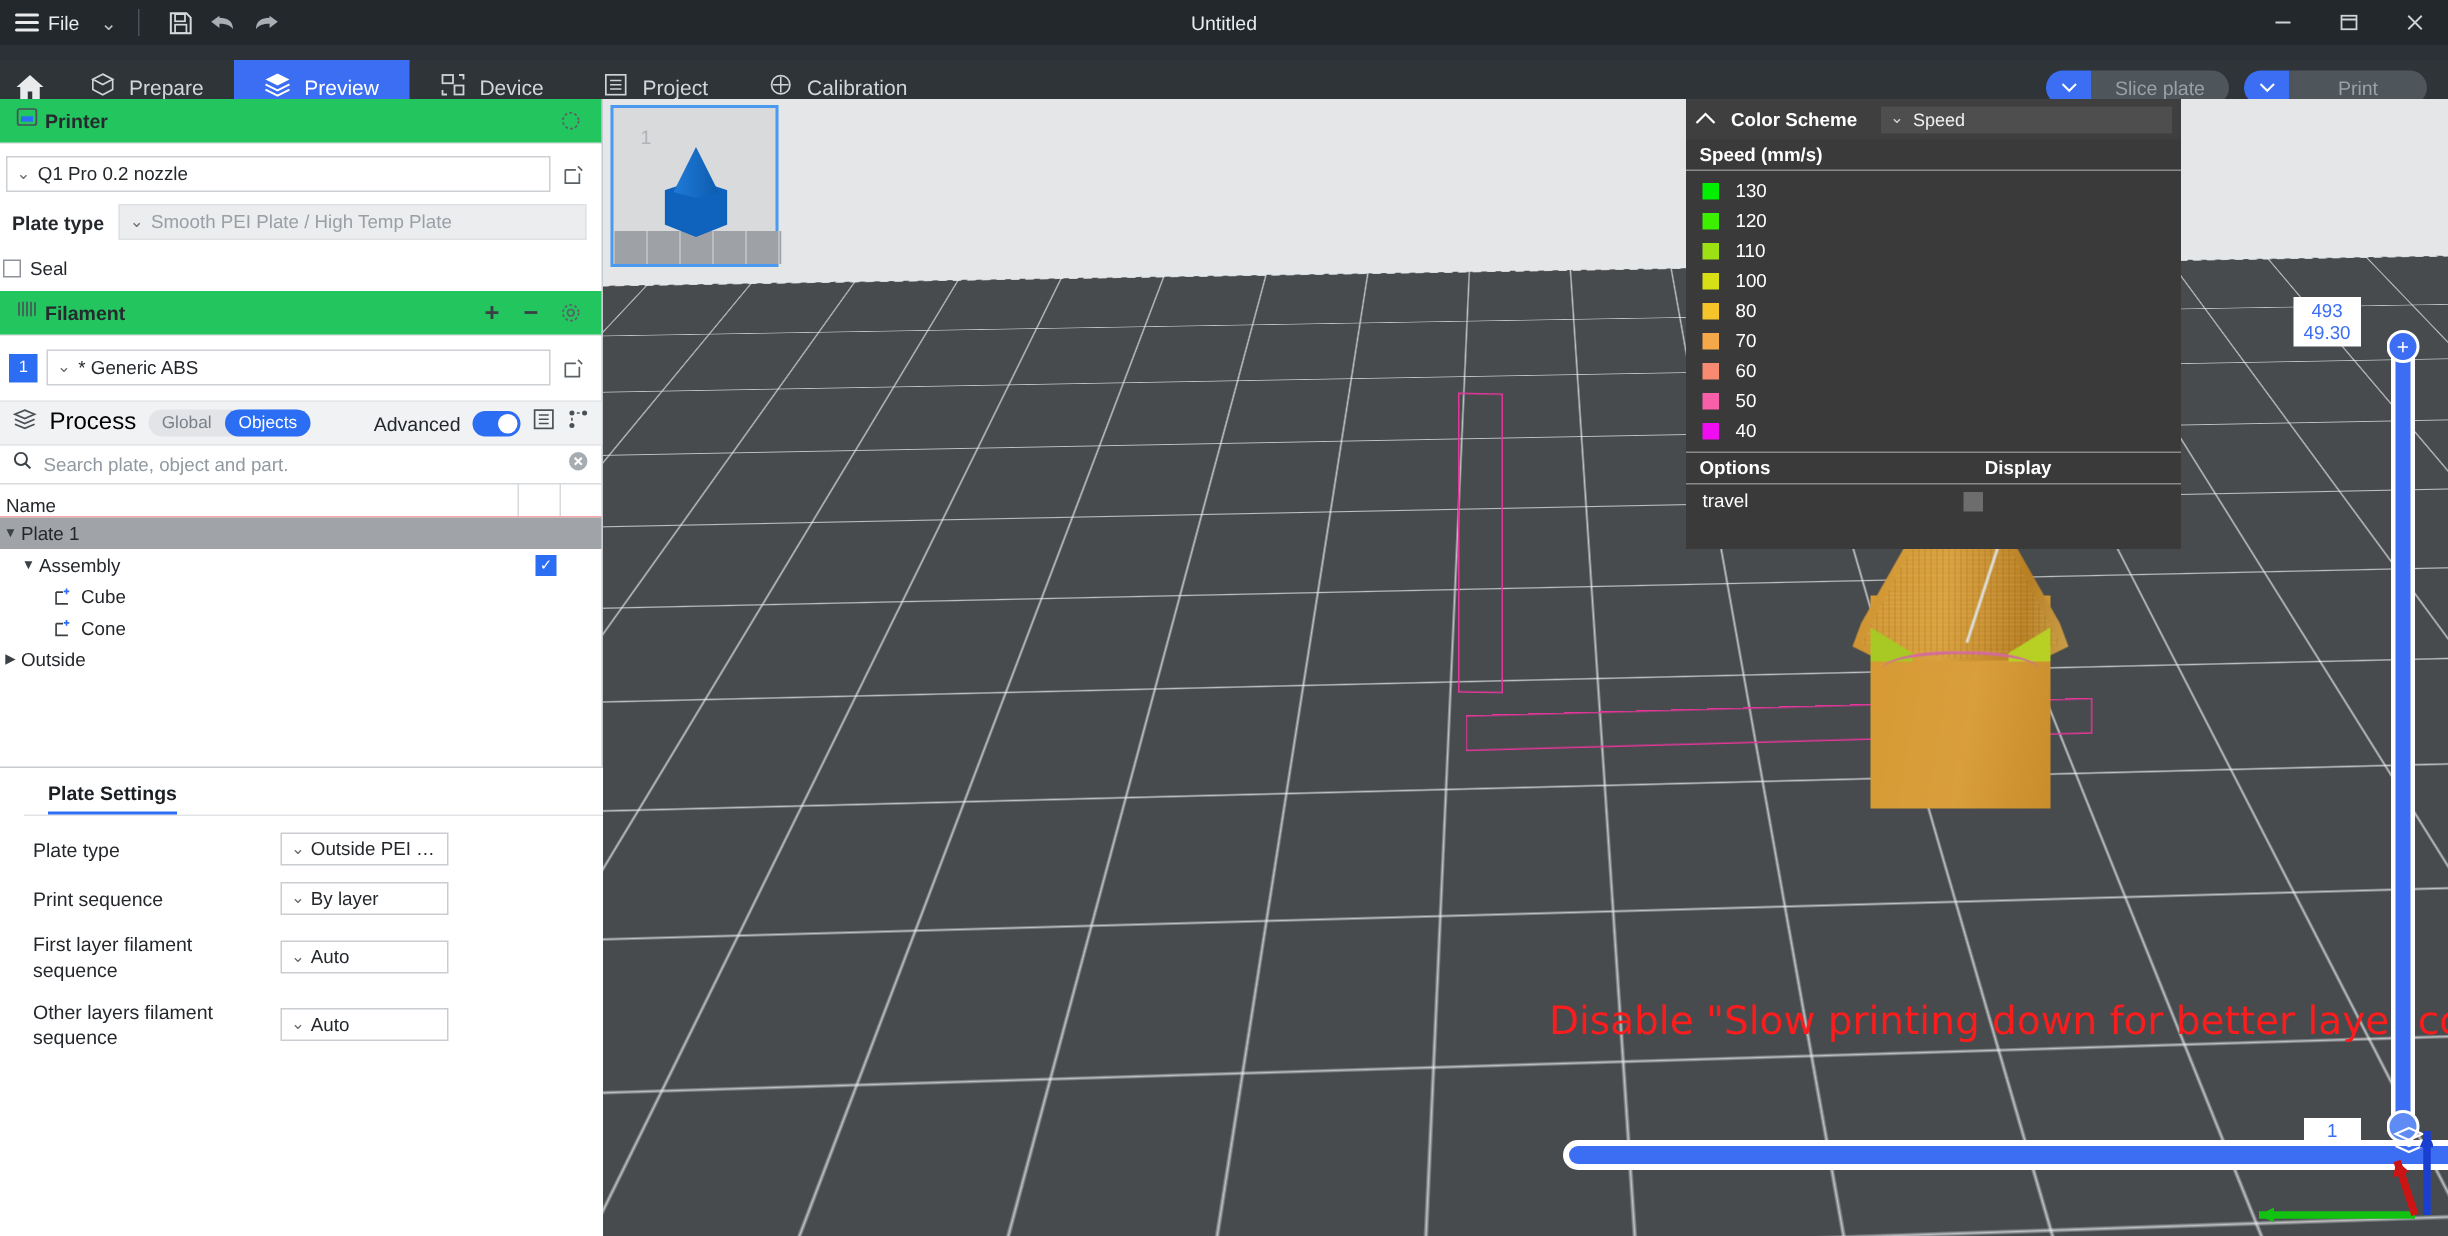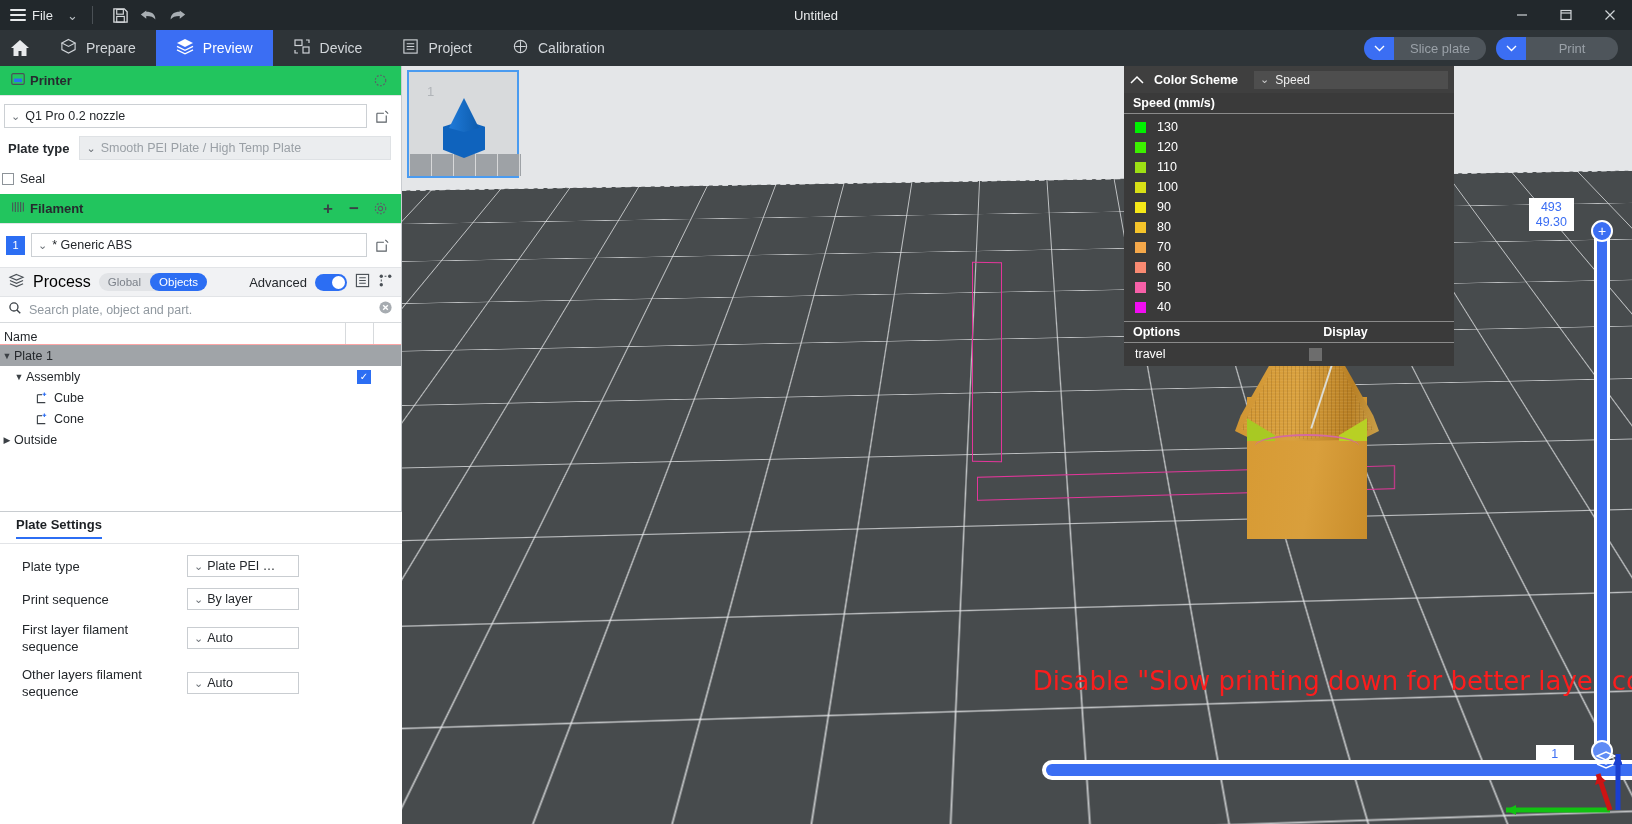--- a/index.html
+++ b/index.html
@@ -28,21 +28,21 @@
     position: absolute; left: 0; right: 0; top: 0; height: 30px;
     display: flex; align-items: center; justify-content: center;
     color: #e8eaec; font-size: 13px; pointer-events: none;
   }
   .winbtns { position: absolute; right: 0; top: 0; height: 30px; display: flex; }
   .winbtn { width: 44px; height: 30px; display: flex; align-items: center; justify-content: center; }
   .winbtn svg { display: block; }
 
   
   .tabbar {
-    position: absolute; left: 0; top: 30px; width: 1632px; height: 36px;
+    position: absolute; left: 0; top: 40px; width: 1632px; height: 36px;
     background: #2e3438; display: flex; align-items: stretch;
   }
   .home-btn { width: 40px; display:flex; align-items:center; justify-content:center; }
   .tab {
     display: flex; align-items: center; gap: 9px;
     padding: 0 20px; color: #d2d6da; font-size: 14px; height: 36px;
   }
   .tab.active { background: #3b6ef3; color: #fff; }
   .tabbar-right { margin-left: auto; display: flex; align-items: center; gap: 10px; padding-right: 14px; }
   .splitbtn { display: flex; align-items: center; height: 23px; }
@@ -115,22 +115,22 @@
   .trow { height: 21px; display: flex; align-items: center; }
   .trow.sel { background: #a0a4a8; }
   .trow .tw { width: 14px; text-align: center; color: #5b6views; font-size: 10px; }
   .tri { color: #3b4045; font-size: 9px; display: inline-block; }
   .objicon { width: 13px; height: 13px; margin-right: 5px; position: relative; display:inline-block;}
   .bluechk { width: 14px; height: 14px; background: #2c6ef3; display: flex; align-items: center;
     justify-content: center; color: #fff; font-size: 10px; margin-left: auto; margin-right: 30px; }
 
   .plate-settings { position: absolute; left: 0; bottom: 0; width: 402px; height: 313px;
     background: #fff; border-top: 1px solid #c8ccd0; }
-  .ps-tabs { height: 32px; display: flex; align-items: center; padding-left: 16px;
-    border-bottom: 1px solid #e2e4e7; }
+  .ps-tabs { height: 32px; display: flex; align-items: flex-end; padding-left: 16px;
+    border-bottom: 1px solid #e2e4e7; margin-left: 16px; }
   .ps-tab { font-size: 13px; font-weight: bold; color: #1b1f23; padding-bottom: 5px;
     border-bottom: 2px solid #2c6ef3; }
   .ps-row { display: flex; align-items: center; padding: 0 0 0 22px; margin-top: 11px; }
   .ps-row .lbl { width: 165px; font-size: 13px; color: #24282c; line-height: 17px; }
   .ps-combo { height: 22px; border: 1px solid #c9cdd1; background: #fff; display: flex;
     align-items: center; gap: 4px; padding: 0 6px; font-size: 12.5px; color: #24282c; min-width: 112px; }
   .ps-chk { width: 15px; height: 15px; border: 1px solid #8d9399; background: #fff; }
 
   
   .viewport { position: absolute; left: 402px; top: 66px; width: 1230px; height: 758px;
@@ -477,24 +477,20 @@
         </div>
       <div class="lg-item">
           <span class="sw" style="background:#9de014"></span>
           <span>110</span>
         </div>
       <div class="lg-item">
           <span class="sw" style="background:#d7e016"></span>
           <span>100</span>
         </div>
       <div class="lg-item">
-          <span class="sw" style="background:#f5e818"></span>
-          <span>90</span>
-        </div>
-      <div class="lg-item">
           <span class="sw" style="background:#f5c42a"></span>
           <span>80</span>
         </div>
       <div class="lg-item">
           <span class="sw" style="background:#f5a84a"></span>
           <span>70</span>
         </div>
       <div class="lg-item">
           <span class="sw" style="background:#f98a72"></span>
           <span>60</span>
@@ -688,21 +684,21 @@
 
     <div class="plate-settings">
       <div class="ps-tabs">
         <span class="ps-tab">Plate Settings</span>
       </div>
 
       <div class="ps-row">
         <span class="lbl">Plate type</span>
         <span class="ps-combo">
           <span class="chev">⌄</span>
-          <span>Plate PEI …</span>
+          <span>Outside PEI …</span>
         </span>
       </div>
 
       <div class="ps-row">
         <span class="lbl">Print sequence</span>
         <span class="ps-combo">
           <span class="chev">⌄</span>
           <span>By layer</span>
         </span>
       </div>

